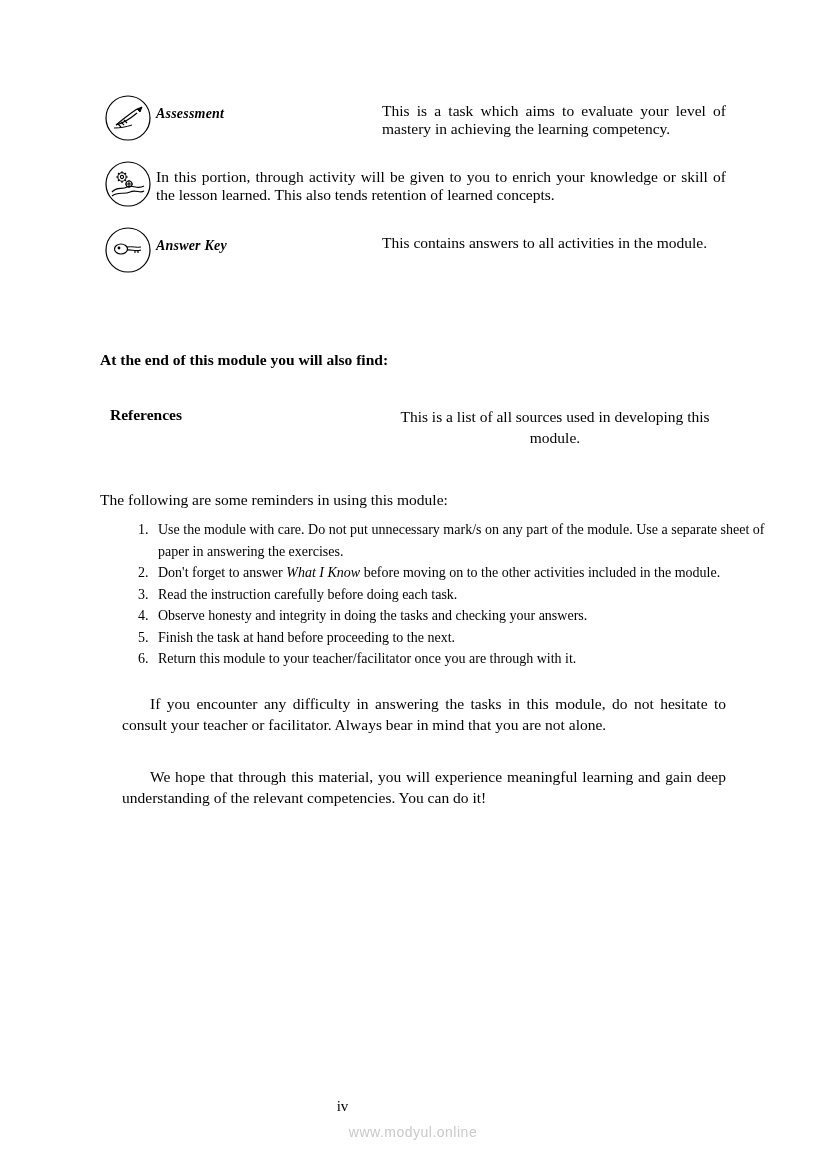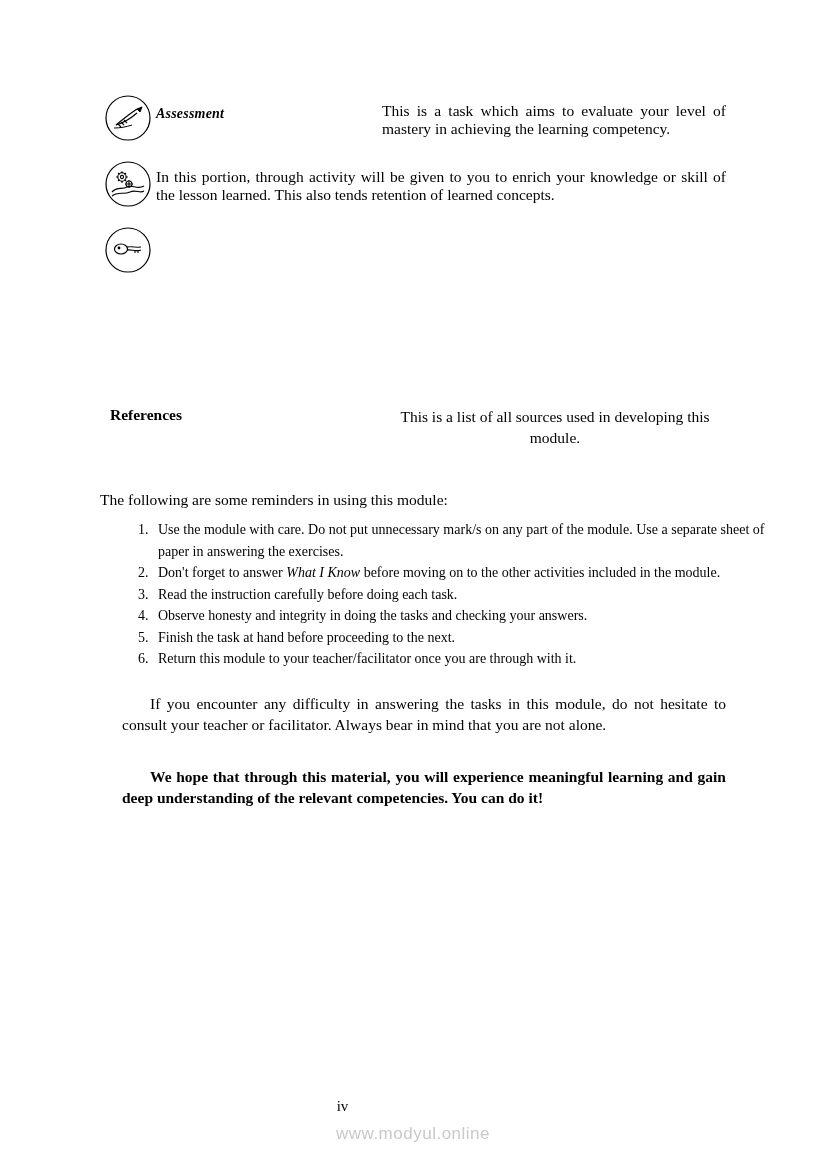--- a/index.html
+++ b/index.html
@@ -120,37 +120,36 @@
     text-justify: inter-word;
     text-indent: 28px;
   }
   .closing2 {
     left: 122px;
     top: 766px;
     width: 604px;
     text-align: justify;
     text-justify: inter-word;
     text-indent: 28px;
-    font-weight: bold;
   }
   .page-number {
     position: absolute;
     left: 0;
     top: 1098px;
     width: 685px;
     text-align: center;
     font-size: 15px;
   }
   .watermark {
     position: absolute;
     left: 0;
     top: 1124px;
     width: 826px;
     text-align: center;
-    font-size: 17px;
+    font-size: 14px;
     font-family: "Liberation Sans", sans-serif;
     color: #c9c9c9;
     letter-spacing: 0.5px;
   }
 </style>
 </head>
 <body>
 
 <div class="page">
 
@@ -196,24 +195,27 @@
       <div class="legend-icon">
         <svg width="48" height="48" viewBox="0 0 48 48" aria-hidden="true">
           <circle cx="24" cy="24" r="22" fill="none" stroke="#000" stroke-width="1.2"></circle>
           <ellipse cx="17" cy="23" rx="6.5" ry="5" fill="none" stroke="#000" stroke-width="1.2"></ellipse>
           <circle cx="15" cy="22" r="1.4" fill="#000"></circle>
           <path d="M23 24 C27 23, 32 26, 37 24" fill="none" stroke="#000" stroke-width="1.2"></path>
           <path d="M31 24 l0 3 M34 24 l0 3" stroke="#000" stroke-width="1.1" fill="none"></path>
           <path d="M23 21 C28 20, 33 22, 37 21" fill="none" stroke="#000" stroke-width="1"></path>
         </svg>
       </div>
+      <div class="legend-label">Answer Key</div>
+      <div class="legend-desc">This contains answers to all activities in the module.</div>
     </div>
 
   </div>
 
+  <div class="para at-end">At the end of this module you will also find:</div>
 
   <div class="refs-block">
     <div class="refs-label">References</div>
     <div class="refs-desc">This is a list of all sources used in developing this module.</div>
   </div>
 
   <div class="para reminders-intro">The following are some reminders in using this module:</div>
 
   <ol class="reminders">
     <li>Use the module with care. Do not put unnecessary mark/s on any part of the module. Use a separate sheet of paper in answering the exercises.</li>

